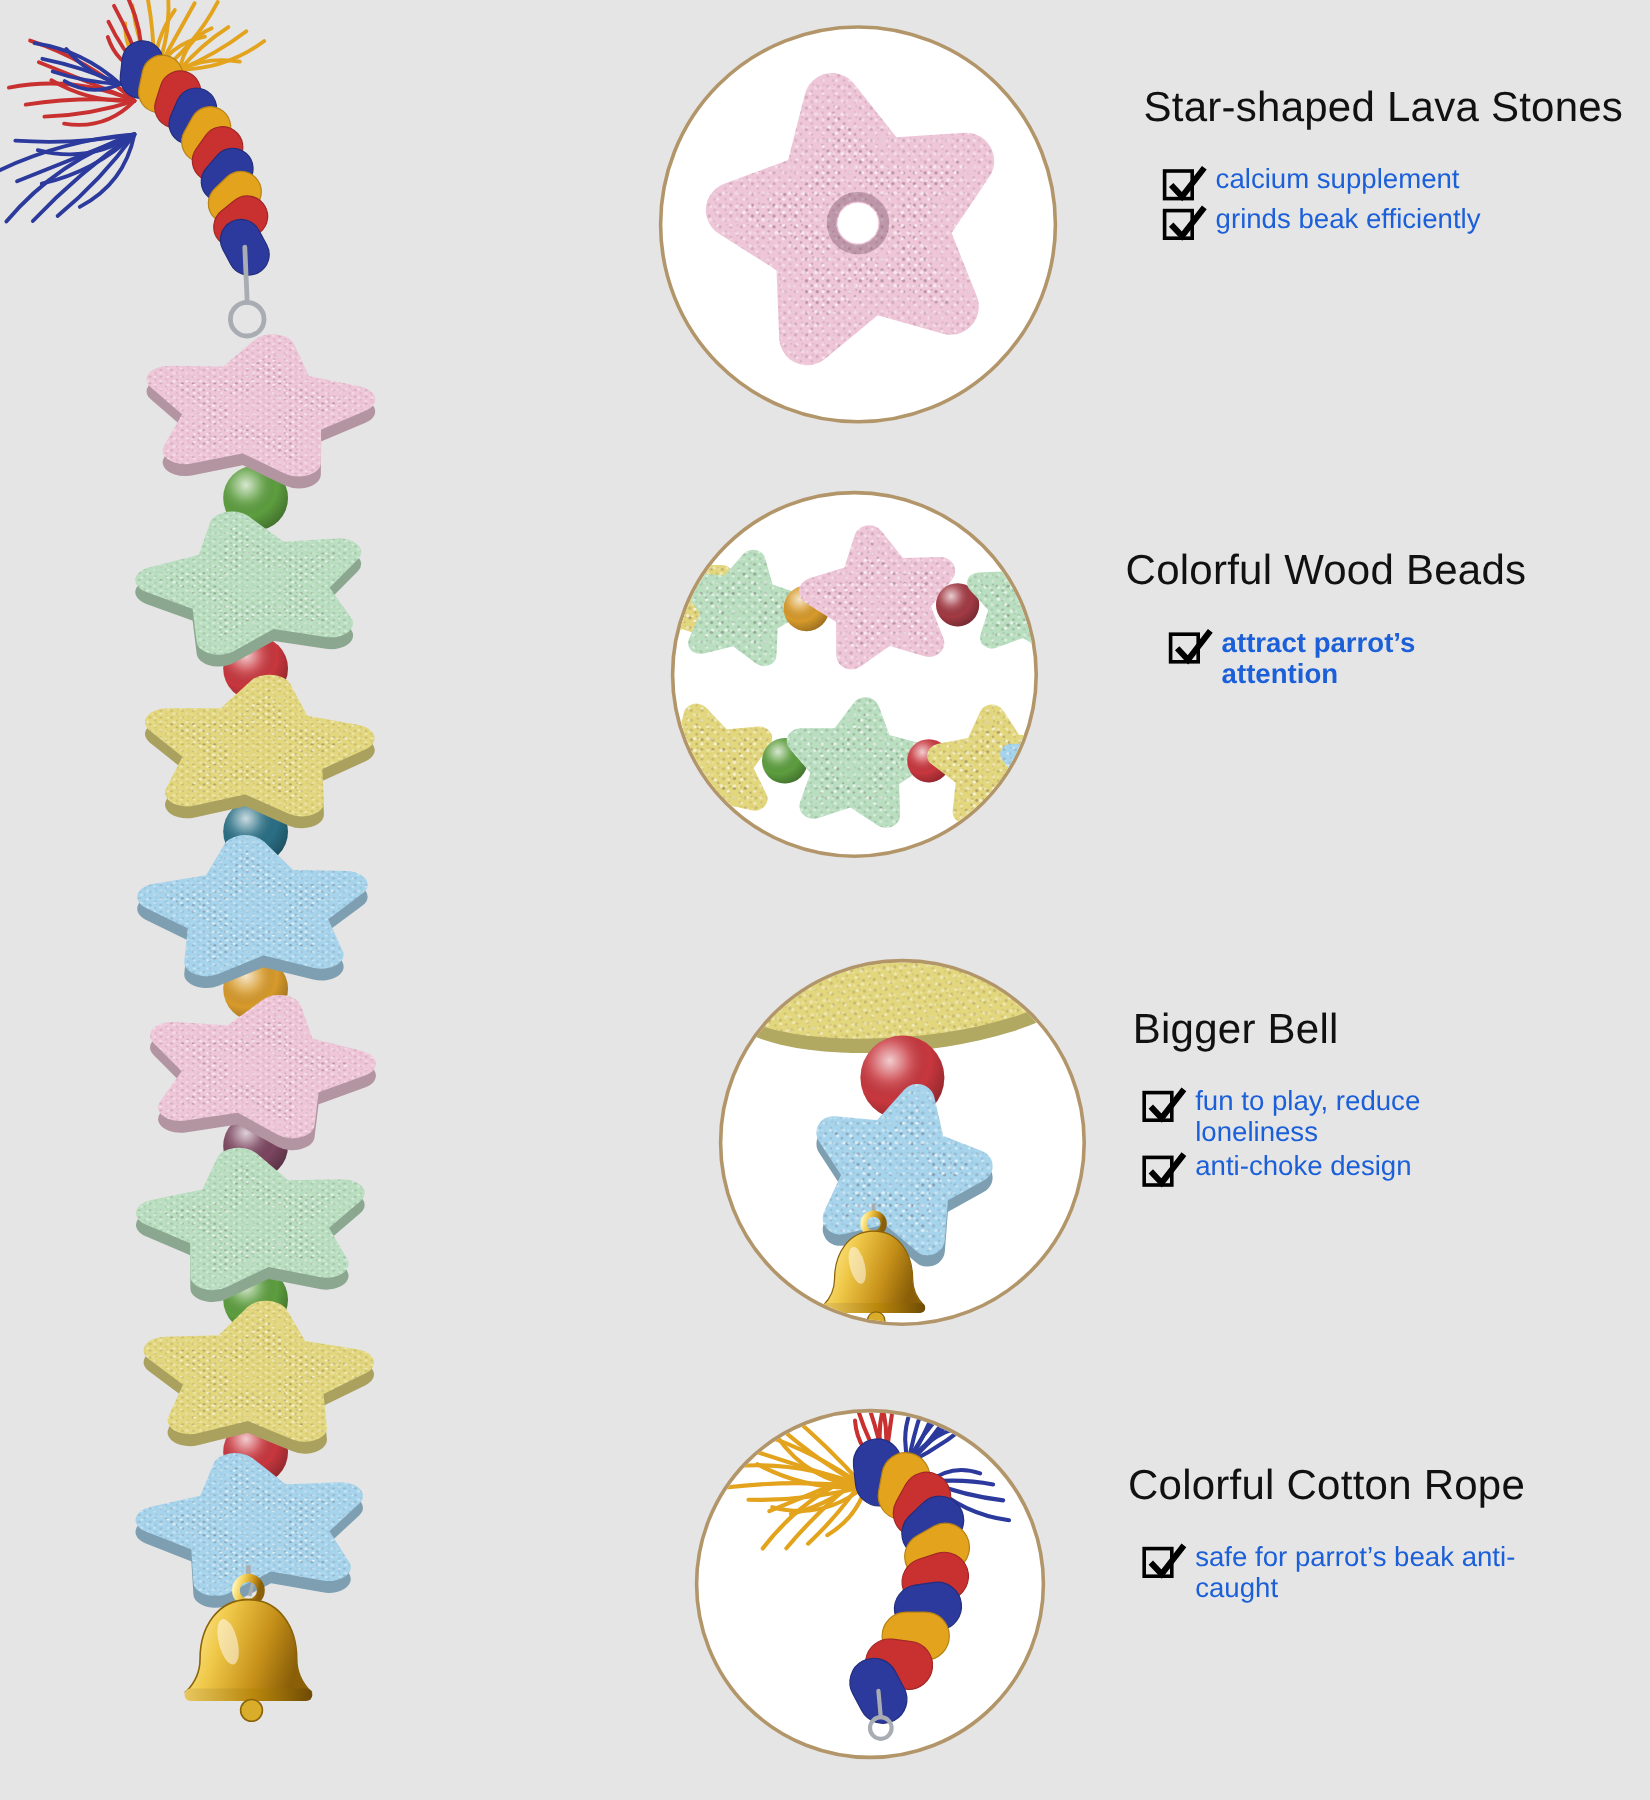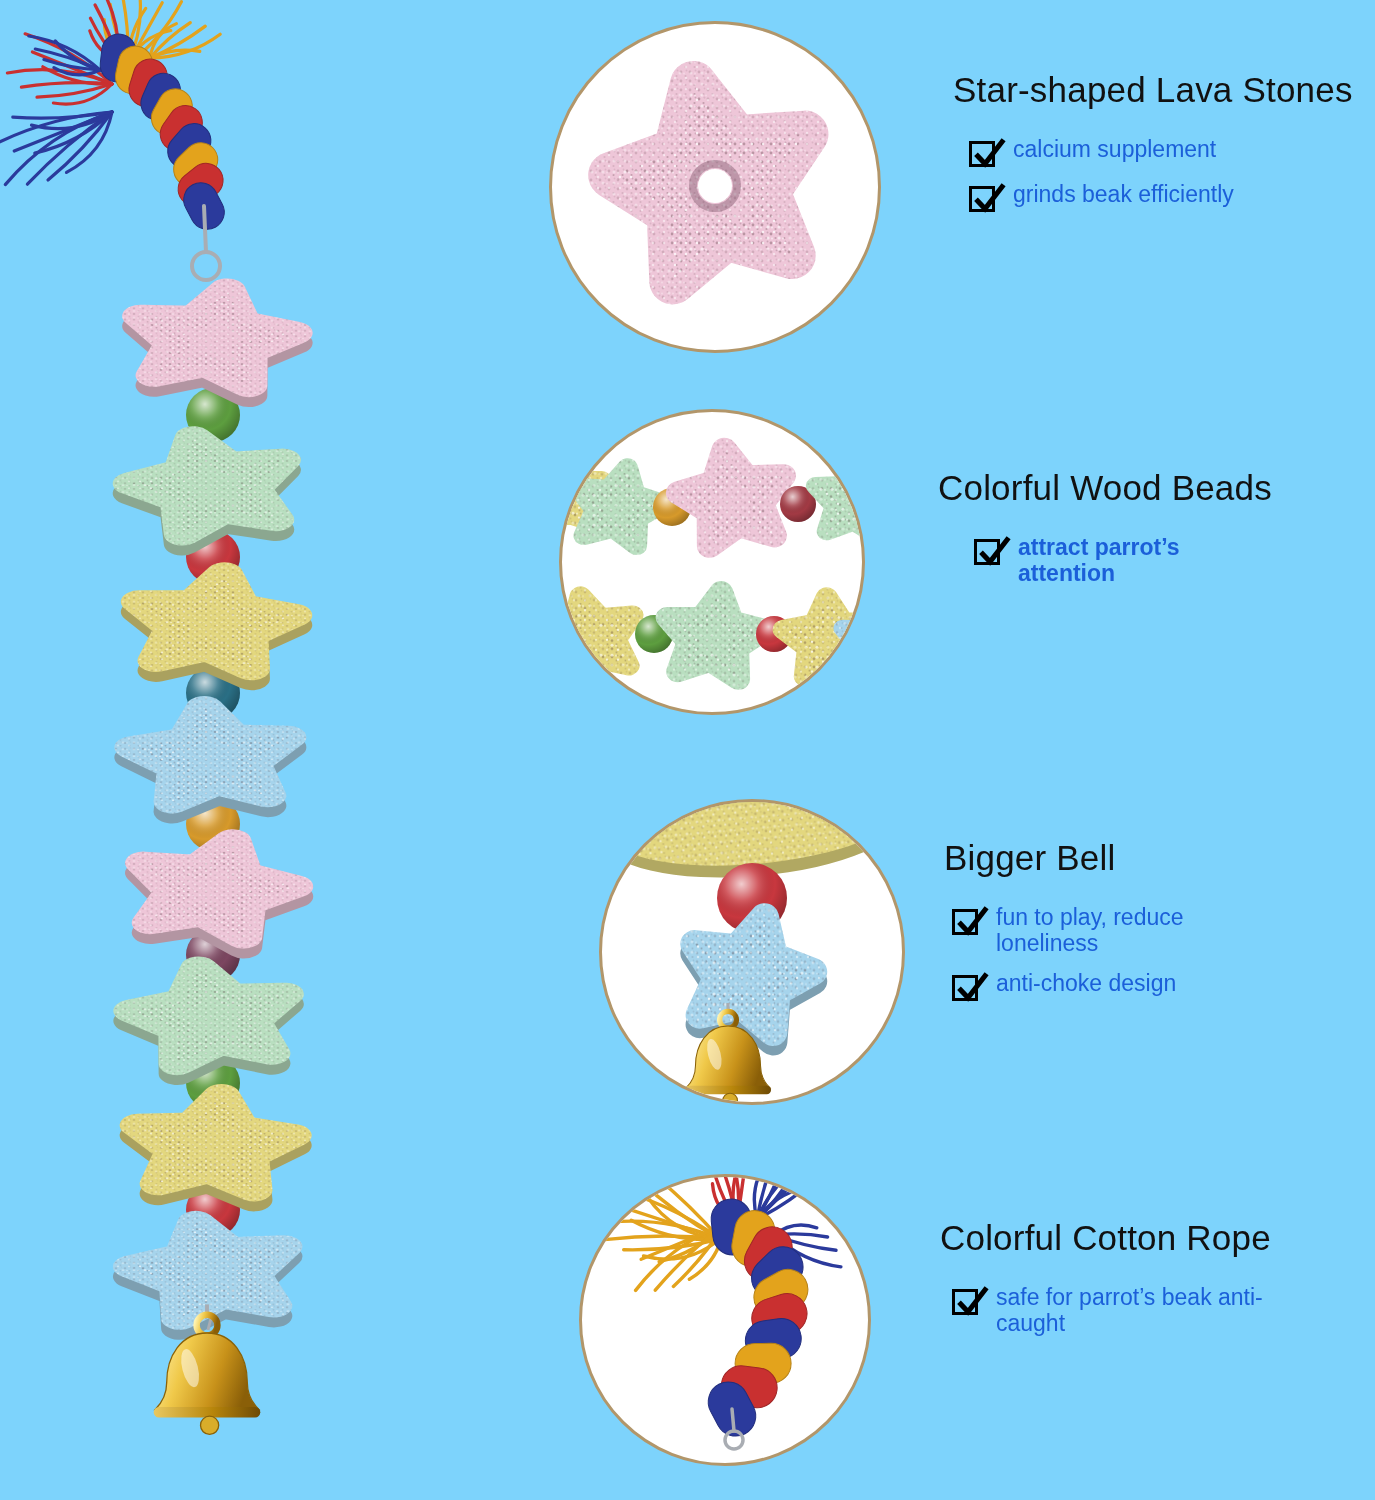--- a/index.html
+++ b/index.html
@@ -1,39 +1,39 @@
 <!DOCTYPE html>
 <html style="--blue: #1b5fd9; --heading: #111111; --ring: #b2966a;"><head>
 <meta charset="utf-8">
 <style>
   * { margin:0; padding:0; box-sizing:border-box; }
   html,body { background:#fff; }
   body { font-family:"Liberation Sans", sans-serif; }
-  .canvas { position:relative; width:1375px; height:1500px; background:#7dd3fc; overflow:hidden; }
+  .canvas { position:relative; width:1375px; height:1500px; background:#e5e5e5; overflow:hidden; }
 
   #toy-svg { position:absolute; left:0; top:0; }
 
   .inset { position:absolute; border-radius:50%; border:3px solid var(--ring,#b2966a); overflow:hidden; background:#fff; }
   .inset svg { position:absolute; left:0; top:0; }
   .c1 { left:549px; top:21px;  width:332px; height:332px; }
   .c2 { left:559px; top:409px; width:306px; height:306px; }
   .c3 { left:599px; top:799px; width:306px; height:306px; }
   .c4 { left:579px; top:1174px;width:292px; height:292px; }
 
   .feature { position:absolute; }
   .feature-title { font-size:35px; font-weight:400; color:var(--heading,#111); white-space:nowrap; letter-spacing:.2px; }
   .bullet { display:flex; align-items:flex-start; gap:18px; }
   .feature-title + .bullet { margin-top:26px; }
-  .bullet + .bullet { margin-top:14px;text-align:right; }
+  .bullet + .bullet { margin-top:2px;text-align:right; }
   .checkbox { position:relative; width:26px; height:26px; border:3px solid #000; flex:0 0 auto; margin-top:5px; }
   .checkbox svg { position:absolute; left:-2px; top:-9px; }
   .bullet-text { font-size:23px; line-height:1.13; color:var(--blue,#1b5fd9); }
 
   .f1 { left:953px; top:70px; }
-  .f2 { left:938px; top:468px; }
+  .f2 { left:938px; top:456px; }
   .f3 { left:944px; top:838px; }
   .f4 { left:940px; top:1218px; }
   .f1 .bullet { margin-left:16px; }
   .f2 .bullet { margin-left:36px; }
   .f3 .bullet { margin-left:8px; }
   .f4 .bullet { margin-left:12px; }
   .f2 .bullet-text { max-width:250px;font-weight:bold; }
   .f3 .bullet-text { max-width:280px; }
   .f4 .bullet-text { max-width:330px; }
 </style>

